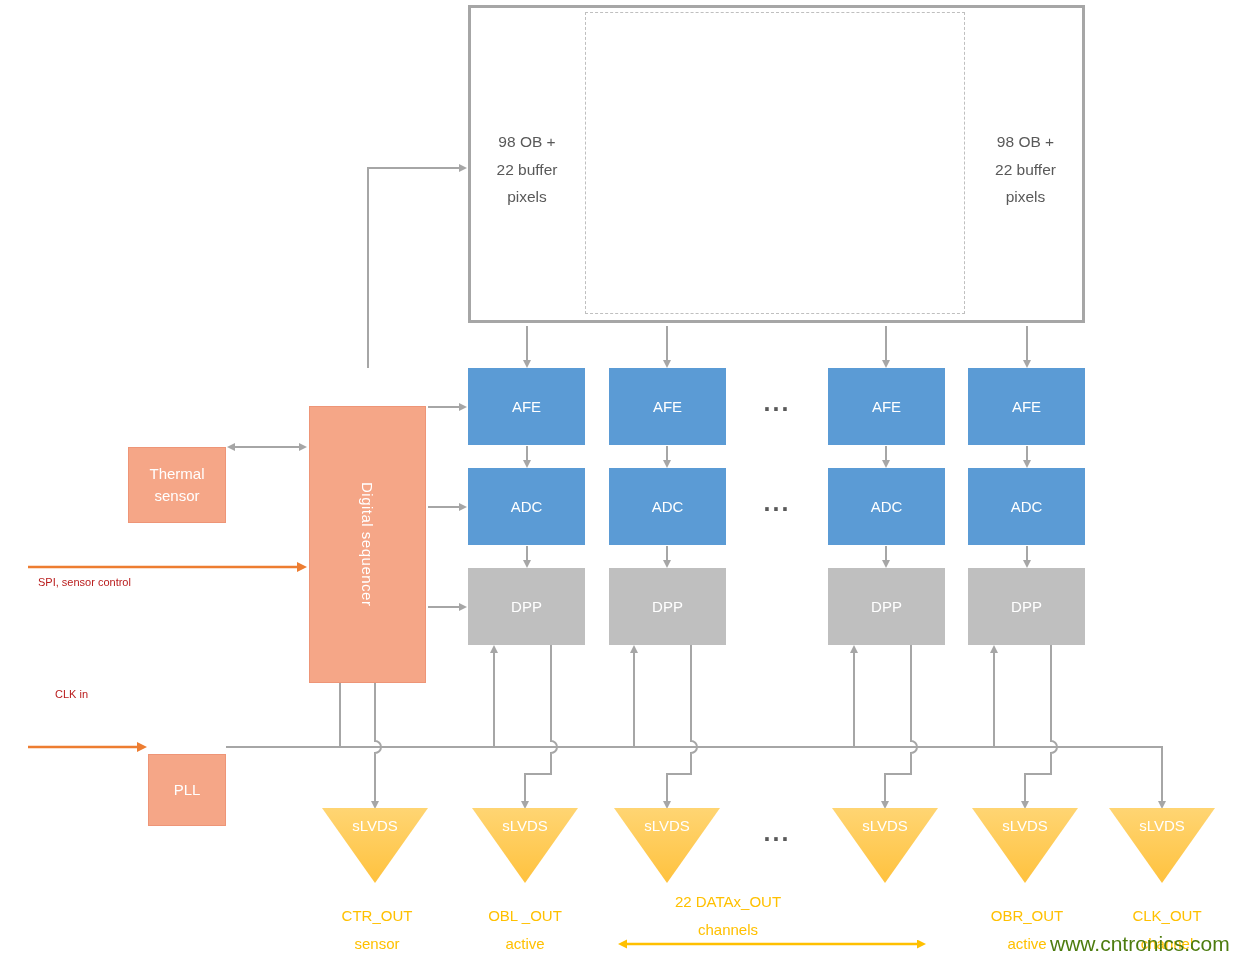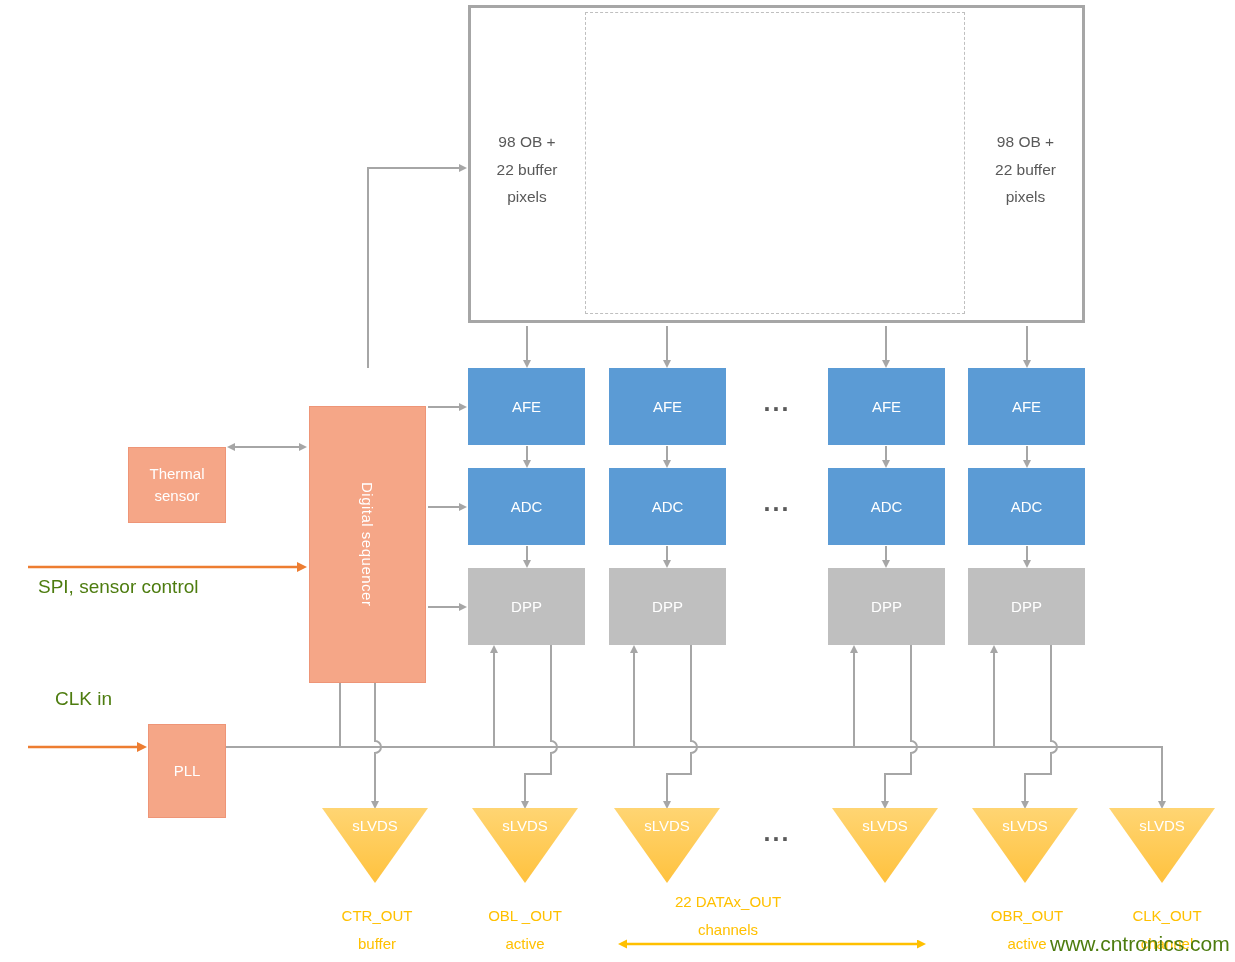--- a/index.html
+++ b/index.html
@@ -33,21 +33,21 @@
     position:absolute; width:106px; height:75px;
     background:linear-gradient(180deg,#FFD573,#FFC23E);
     clip-path:polygon(0 0,100% 0,50% 100%);
     color:#ffffff; font-size:15px; text-align:center;
     padding-top:9px; box-sizing:border-box;
   }
   .chan {
     position:absolute; color:#FFC000; font-size:15px; text-align:center;
     white-space:pre-line; line-height:1.85; width:120px;
   }
-  .ctl { position:absolute; color:#4d7c0f; font-size:19px; white-space:nowrap; }
+  .ctl { position:absolute; color:#b91c1c; font-size:11px; white-space:nowrap; }
   .dots {
     position:absolute; color:#595959; font-size:25px; font-weight:bold;
     letter-spacing:2px; width:40px; text-align:center;
   }
   .wm {
     position:absolute; color:#4d7c0f; font-size:21px; white-space:nowrap; z-index:5;
   }
   svg.wires { position:absolute; left:0; top:0; z-index:1; }
   .ln { stroke:#A6A6A6; stroke-width:2;   fill:none; }
   .or { stroke:#ED7D31; stroke-width:2.5; fill:none; }
@@ -120,21 +120,21 @@
   <div class="paTxt" style="left:470px; top:128px; width:114px;">98 OB +
 22 buffer
 pixels</div>
   <div class="paTxt" style="left:968px; top:128px; width:115px;">98 OB +
 22 buffer
 pixels</div>
 
   <div class="block salmon" style="left:128px; top:409px; width:98px; height:76px;">Thermal
 sensor</div>
   <div class="block salmon vtext" style="left:309px; top:368px; width:117px; height:277px;">Digital sequencer</div>
-  <div class="block salmon" style="left:148px; top:686px; width:78px; height:94px;">PLL</div>
+  <div class="block salmon" style="left:148px; top:716px; width:78px; height:72px;">PLL</div>
 
   <div class="block blue" style="left:468px; top:368px; width:117px; height:77px;">AFE</div>
   <div class="block blue" style="left:609px; top:368px; width:117px; height:77px;">AFE</div>
   <div class="block blue" style="left:828px; top:368px; width:117px; height:77px;">AFE</div>
   <div class="block blue" style="left:968px; top:368px; width:117px; height:77px;">AFE</div>
   <div class="dots" style="left:757px; top:388px;">...</div>
 
   <div class="block blue" style="left:468px; top:468px; width:117px; height:77px;">ADC</div>
   <div class="block blue" style="left:609px; top:468px; width:117px; height:77px;">ADC</div>
   <div class="block blue" style="left:828px; top:468px; width:117px; height:77px;">ADC</div>
@@ -151,21 +151,21 @@
 
   <div class="tri" style="left:322px;  top:808px;">sLVDS</div>
   <div class="tri" style="left:472px;  top:808px;">sLVDS</div>
   <div class="tri" style="left:614px;  top:808px;">sLVDS</div>
   <div class="tri" style="left:832px;  top:808px;">sLVDS</div>
   <div class="tri" style="left:972px;  top:808px;">sLVDS</div>
   <div class="tri" style="left:1109px; top:808px;">sLVDS</div>
   <div class="dots" style="left:757px; top:818px;">...</div>
 
   <div class="chan" style="left:317px;  top:902px;">CTR_OUT
-buffer</div>
+sensor</div>
   <div class="chan" style="left:465px;  top:902px;">OBL _OUT
 active</div>
   <div class="chan" style="left:648px;  top:888px; width:160px;">22 DATAx_OUT
 channels</div>
   <div class="chan" style="left:967px;  top:902px;">OBR_OUT
 active</div>
   <div class="chan" style="left:1107px; top:902px;">CLK_OUT
 channel</div>
 
   <div class="wm" style="left:1050px; top:932px;">www.cntronics.com</div>

